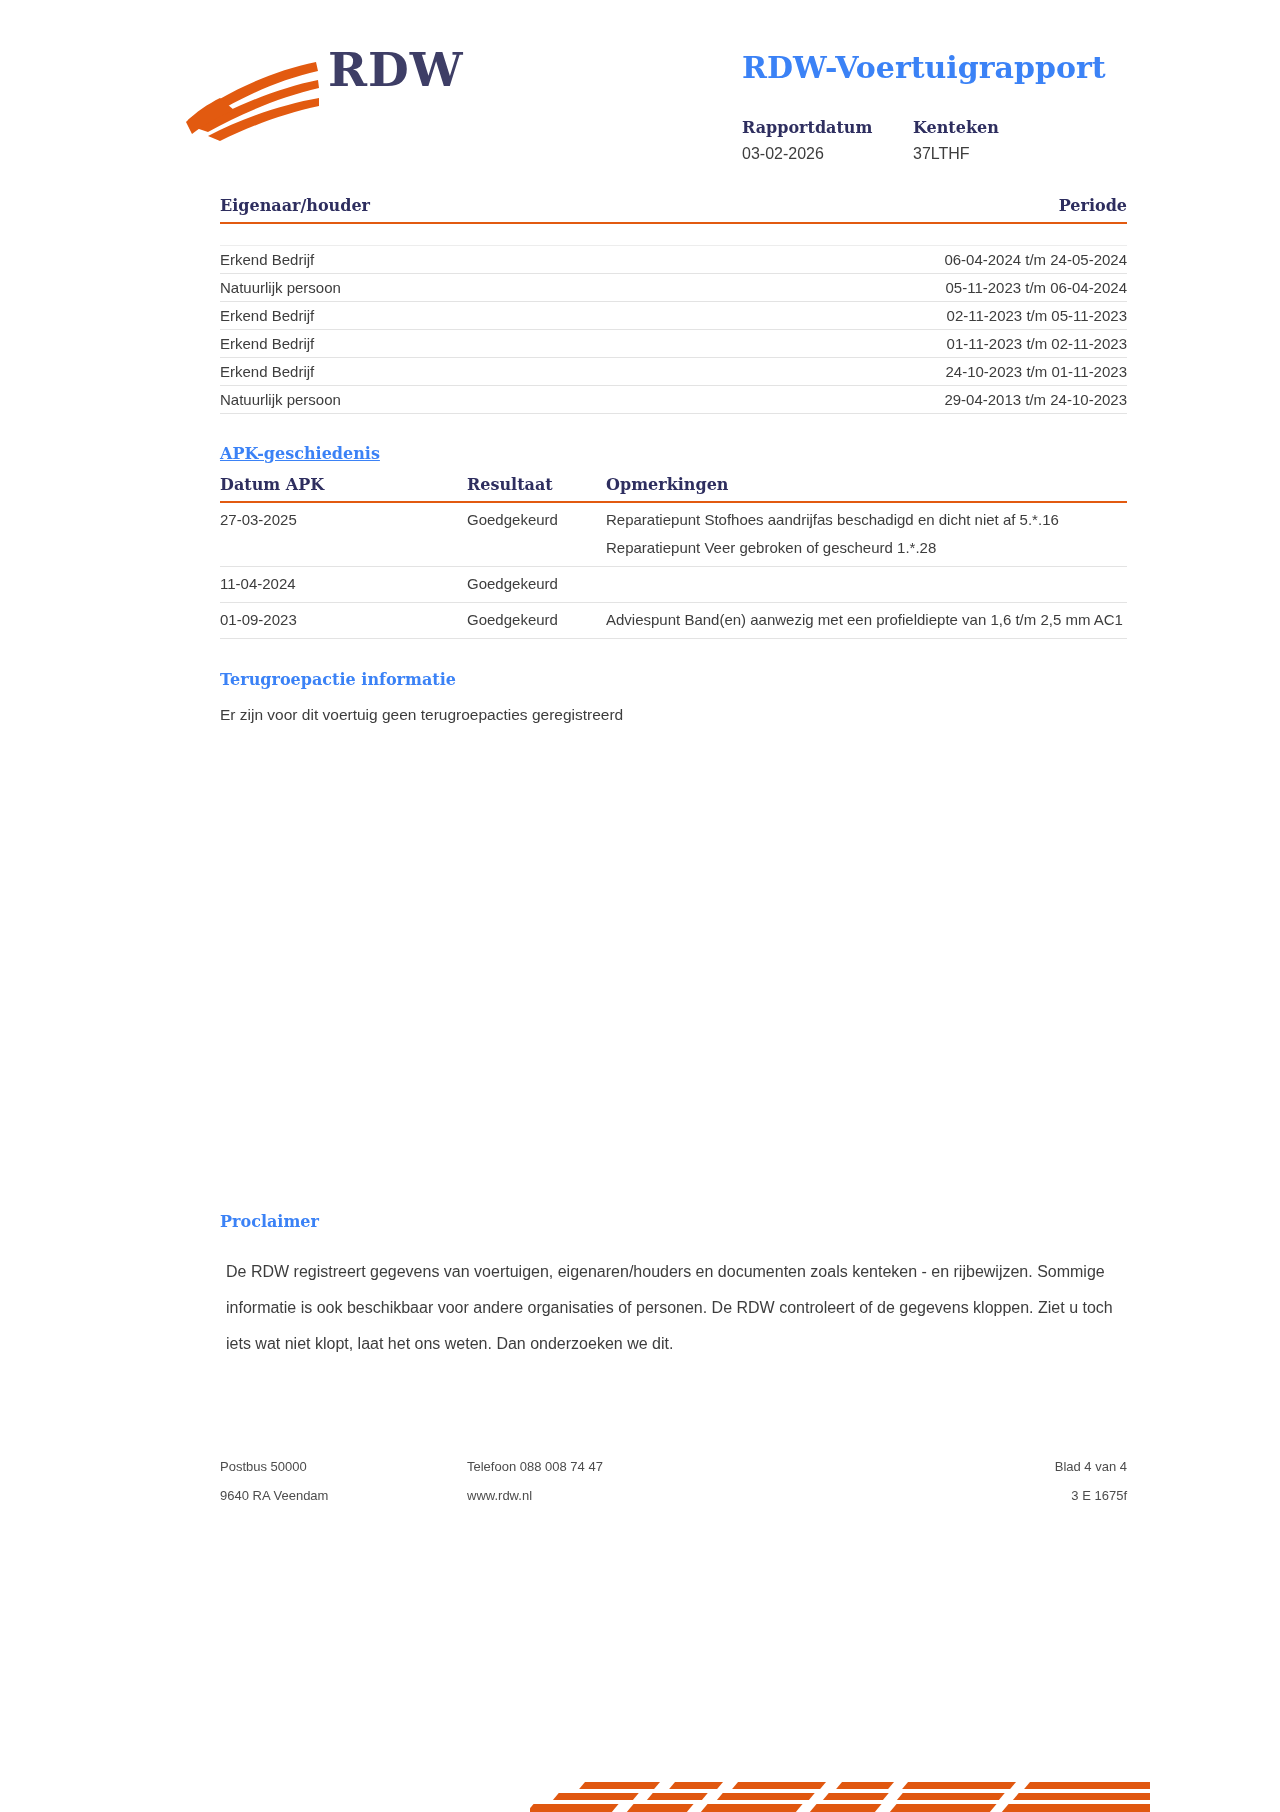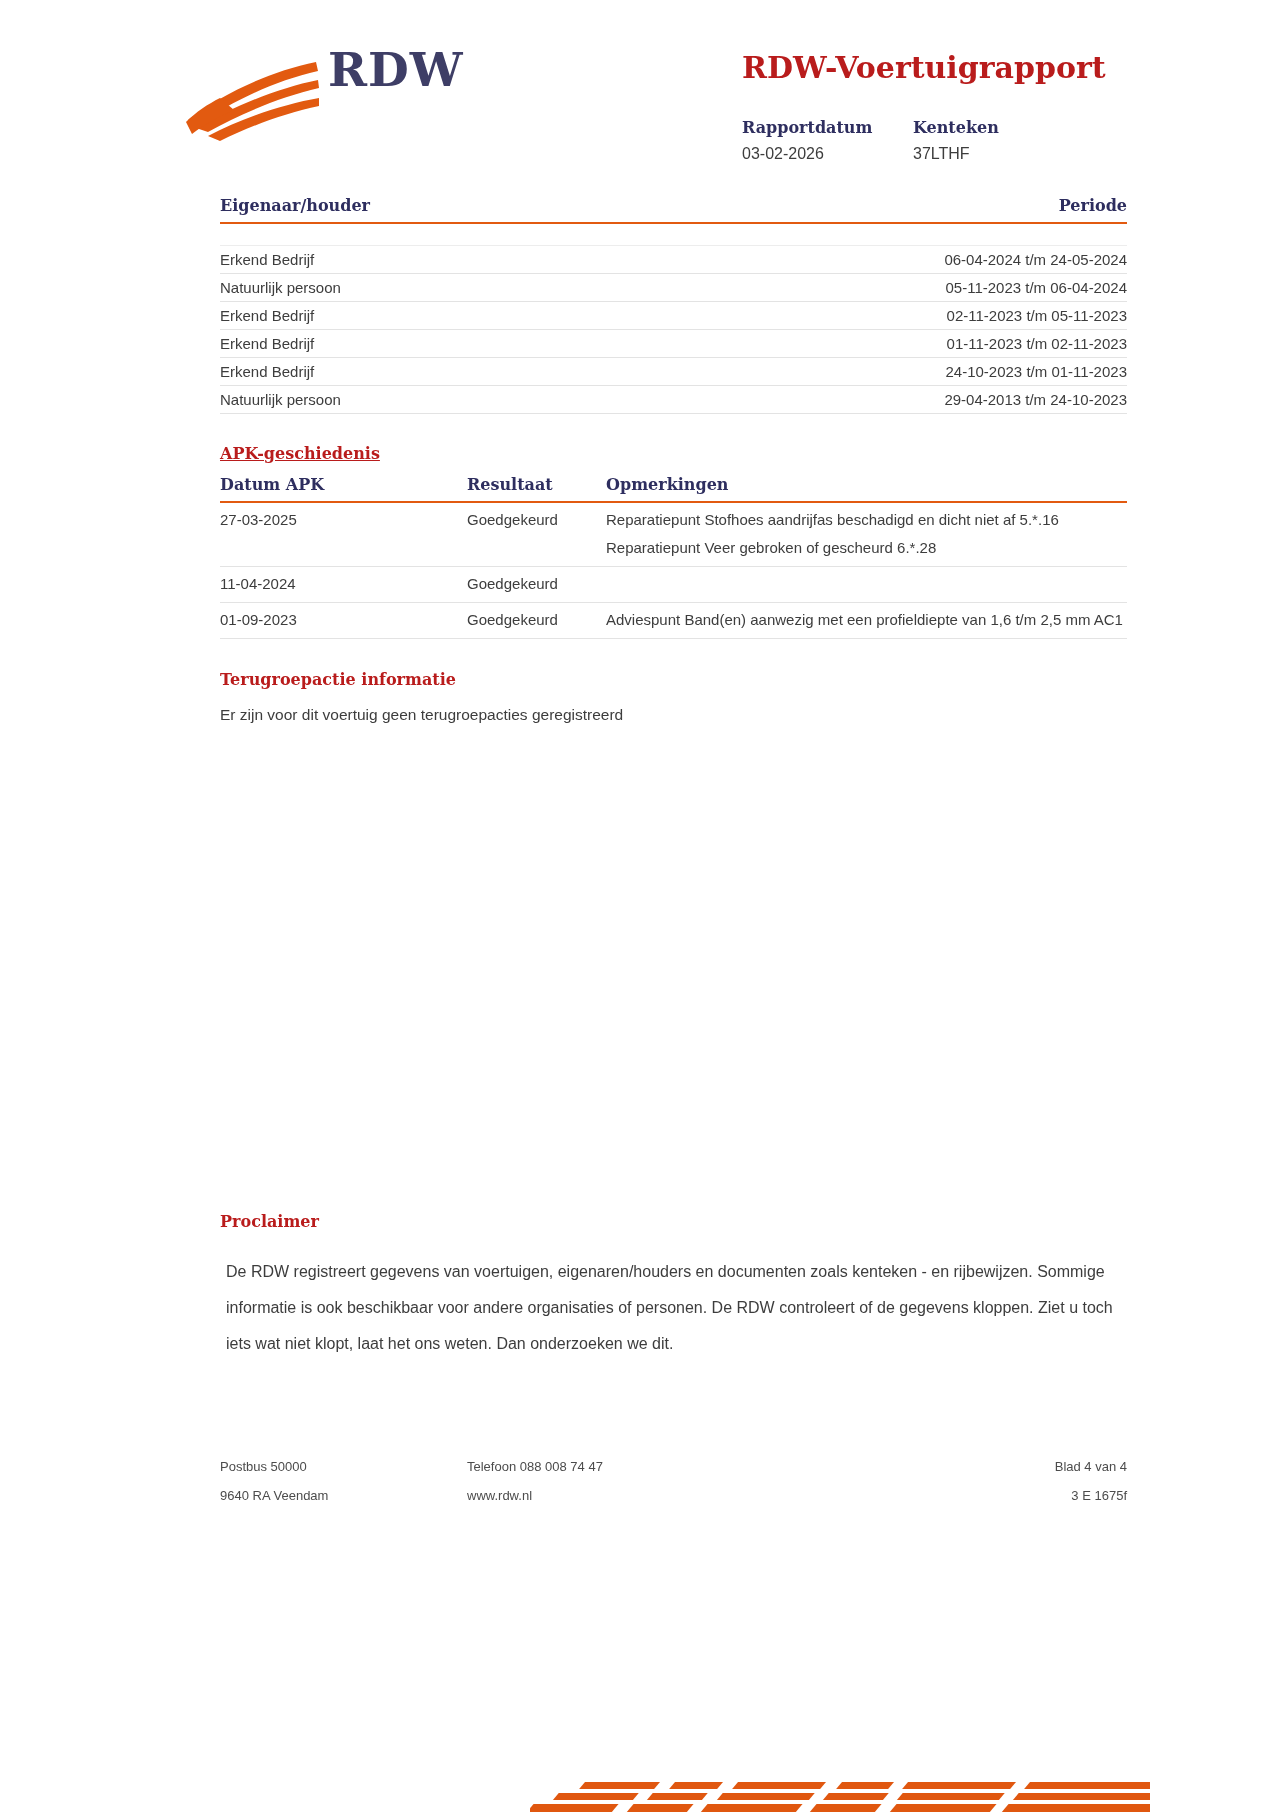--- a/index.html
+++ b/index.html
@@ -8,21 +8,21 @@
     width: 1020px;
     height: 1812px;
     margin: 0 auto;
     background: #ffffff;
     overflow: hidden;
     font-family: "Liberation Sans", sans-serif;
     color: #3d3d3d;
   }
   .serifb { font-family: "DejaVu Serif", "Liberation Serif", serif; font-weight: bold; }
   .navy   { color: #2e2e5f; }
-  .orange { color: #b91c1c; }
+  .orange { color: #3b82f6; }
 
   
   .logo-graphic { position: absolute; left: 52px; top: 54px; width: 140px; height: 88px; }
   .logo-word {
     position: absolute; left: 198px; top: 42px;
     font-size: 47px; color: #3e3e66; letter-spacing: 1px;
   }
   .doc-title { position: absolute; left: 612px; top: 50px; font-size: 30px; }
   .meta-label { position: absolute; top: 118px; font-size: 16px; }
   .meta-value { position: absolute; top: 145px; font-size: 16px; color: #3d3d3d; }
@@ -126,21 +126,21 @@
       <span class="serifb navy">Datum APK</span>
       <span class="serifb navy">Resultaat</span>
       <span class="serifb navy">Opmerkingen</span>
     </div>
 
     <div class="apk-grid apk-row">
       <span>27-03-2025</span>
       <span>Goedgekeurd</span>
       <span>
         <span style="display:block;">Reparatiepunt Stofhoes aandrijfas beschadigd en dicht niet af 5.*.16</span>
-        <span style="display:block;">Reparatiepunt Veer gebroken of gescheurd 6.*.28</span>
+        <span style="display:block;">Reparatiepunt Veer gebroken of gescheurd 1.*.28</span>
       </span>
     </div>
 
     <div class="apk-grid apk-row">
       <span>11-04-2024</span>
       <span>Goedgekeurd</span>
       <span></span>
     </div>
 
     <div class="apk-grid apk-row">

